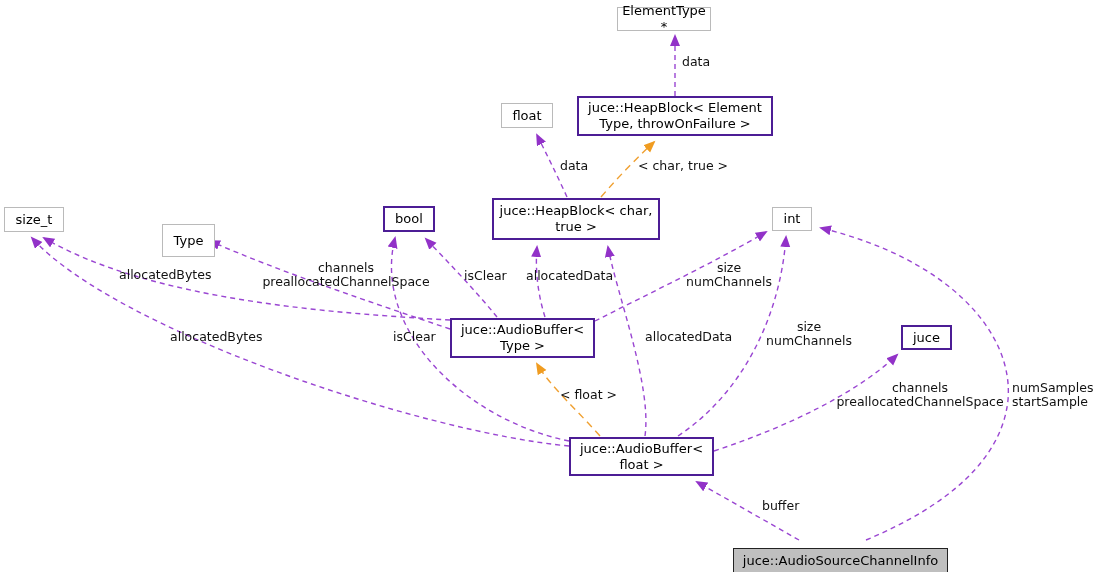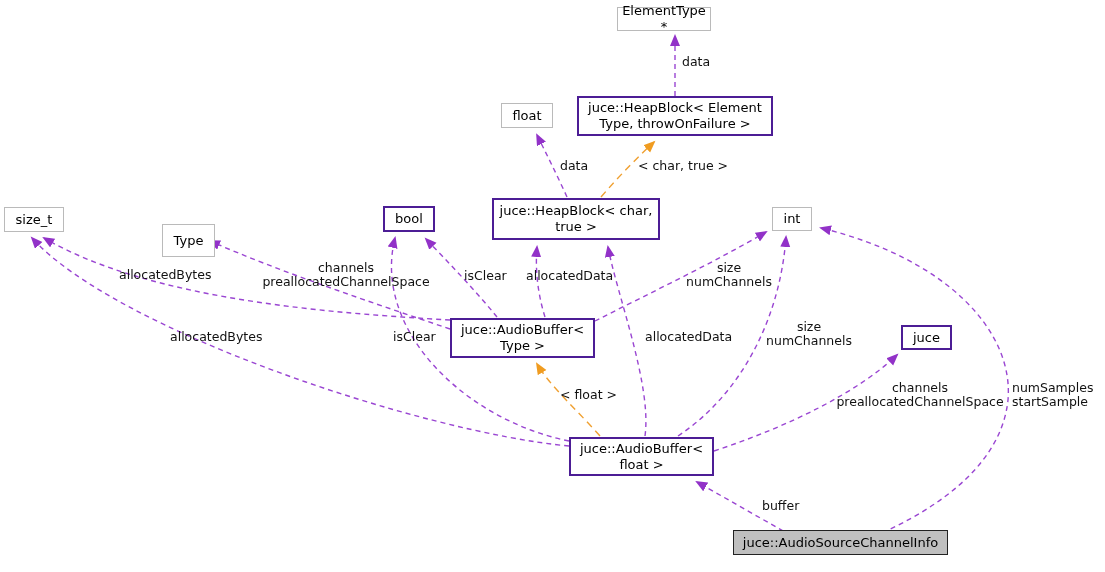--- a/index.html
+++ b/index.html
@@ -78,21 +78,21 @@
   <div class="node" style="left:772px;top:207px;width:40px;height:24px;">int</div>
 
   <div class="node cls" style="left:450px;top:318px;width:145px;height:40px;">juce::AudioBuffer&lt;
 Type &gt;</div>
 
   <div class="node cls" style="left:901px;top:325px;width:51px;height:25px;">juce</div>
 
   <div class="node cls" style="left:569px;top:437px;width:145px;height:39px;">juce::AudioBuffer&lt;
 float &gt;</div>
 
-  <div class="node focus" style="left:733px;top:530px;width:215px;height:25px;">juce::AudioSourceChannelInfo</div>
+  <div class="node focus" style="left:733px;top:548px;width:215px;height:25px;">juce::AudioSourceChannelInfo</div>
 
   <div class="elabel" style="left:682px;top:55px;">data</div>
 
   <div class="elabel" style="left:560px;top:159px;">data</div>
 
   <div class="elabel" style="left:638px;top:159px;">&lt; char, true &gt;</div>
 
   <div class="elabel" style="left:119px;top:268px;">allocatedBytes</div>
 
   <div class="elabel ctr" style="left:256px;top:261px;width:180px;">channels

